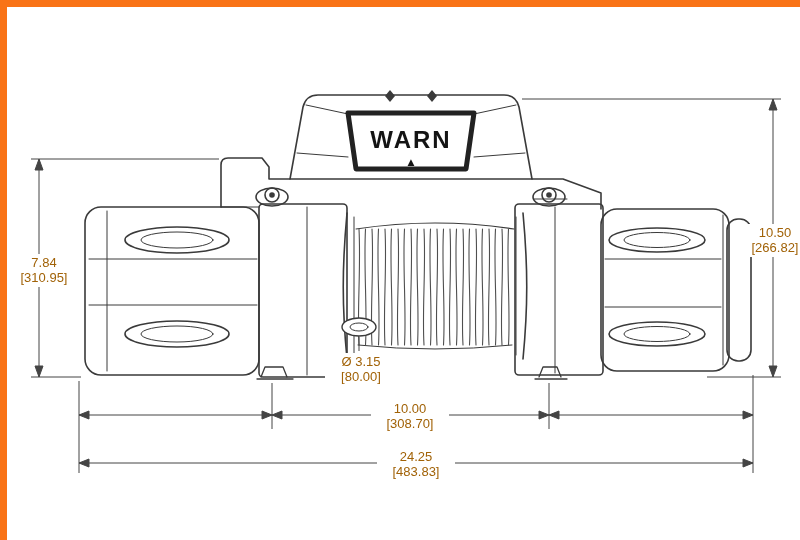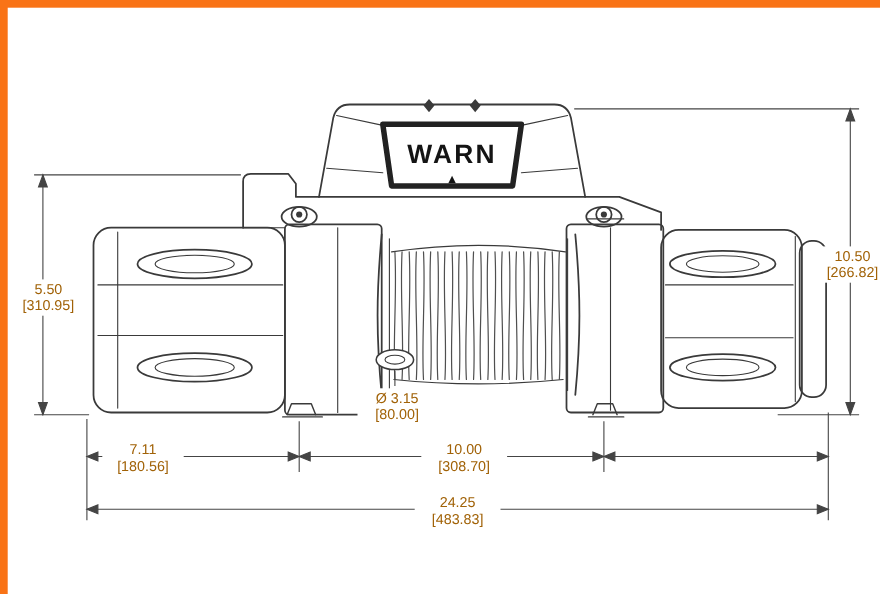--- a/index.html
+++ b/index.html
@@ -145,35 +145,31 @@
         <path d="M72,456 H746" fill="none"></path>
         <polygon points="72,456 82,452 82,460"></polygon>
         <polygon points="746,456 736,452 736,460"></polygon>
       </g>
 
       <path d="M352,330 V344" fill="none"></path>
     </g>
   </svg>
 
   <div class="dim-label" style="left:4px;top:247px;width:62px;">
-    <span>5.50</span>
+    <span>7.84</span>
     <span>[310.95]</span>
   </div>
 
   <div class="dim-label" style="left:736px;top:217px;width:60px;">
     <span>10.50</span>
     <span>[266.82]</span>
   </div>
 
-  <div class="dim-label" style="left:86px;top:393px;width:70px;">
-    <span>7.11</span>
-    <span>[180.56]</span>
-  </div>
 
-  <div class="dim-label" style="left:376px;top:393px;width:74px;">
+  <div class="dim-label" style="left:364px;top:393px;width:74px;">
     <span>10.00</span>
     <span>[308.70]</span>
   </div>
 
 
   <div class="dim-label" style="left:370px;top:441px;width:74px;">
     <span>24.25</span>
     <span>[483.83]</span>
   </div>
 

